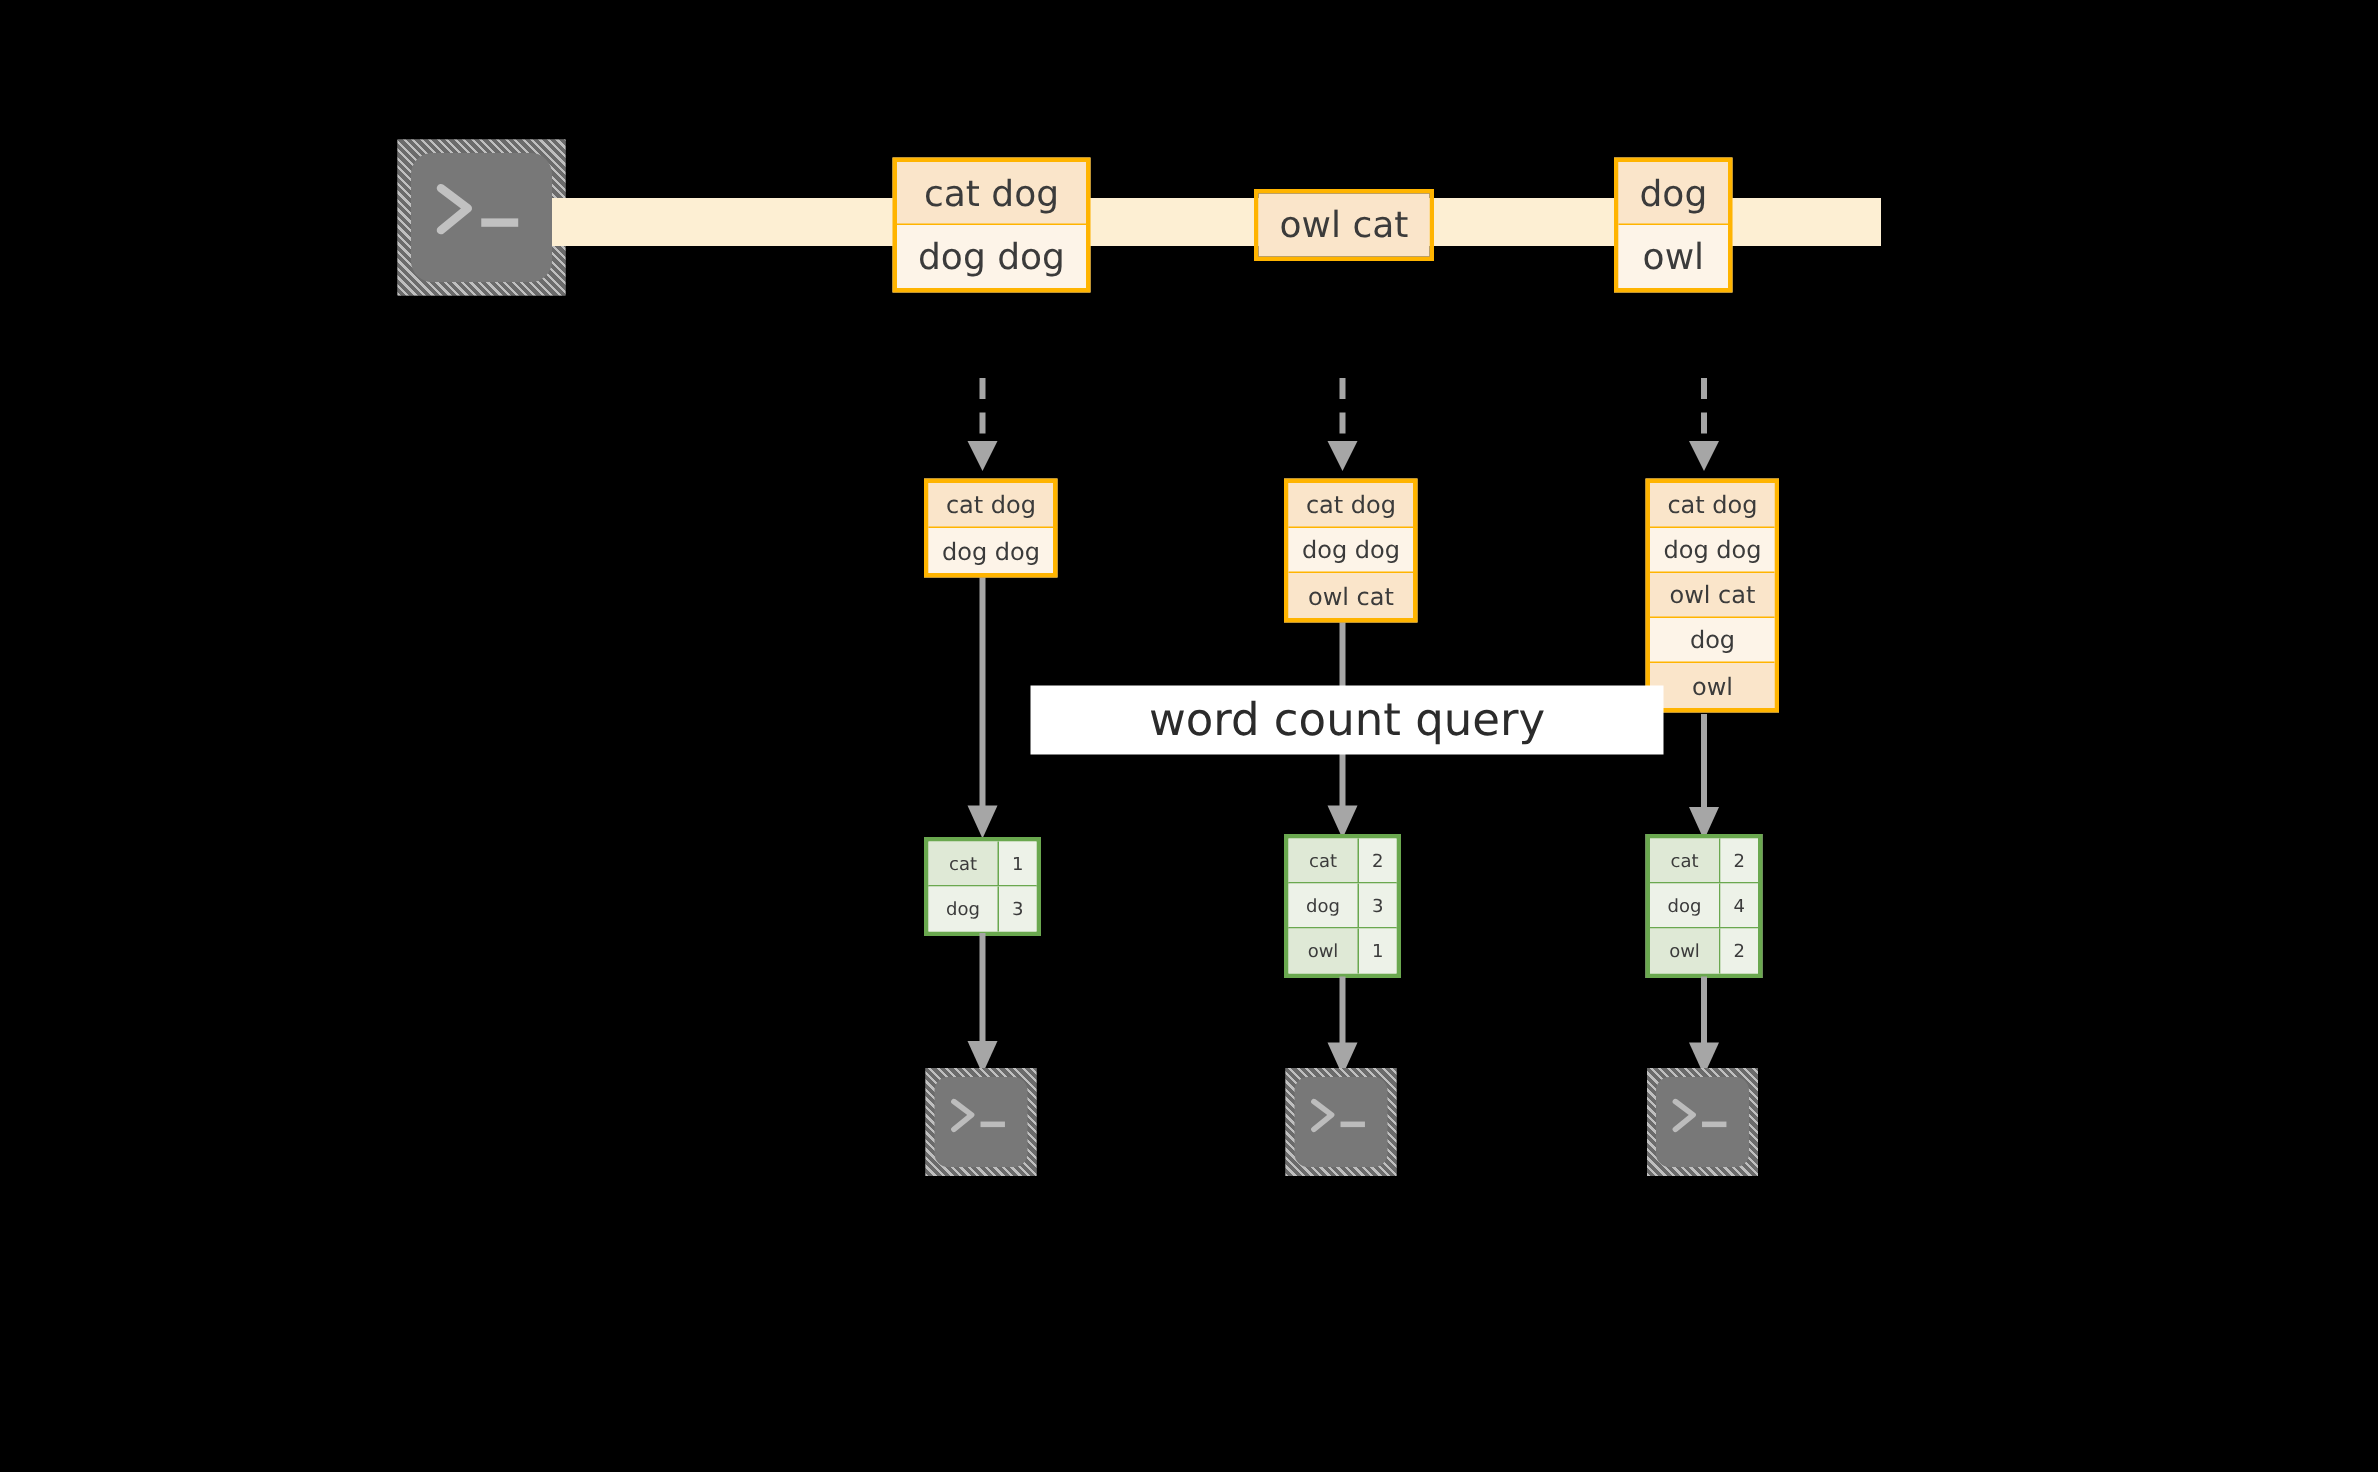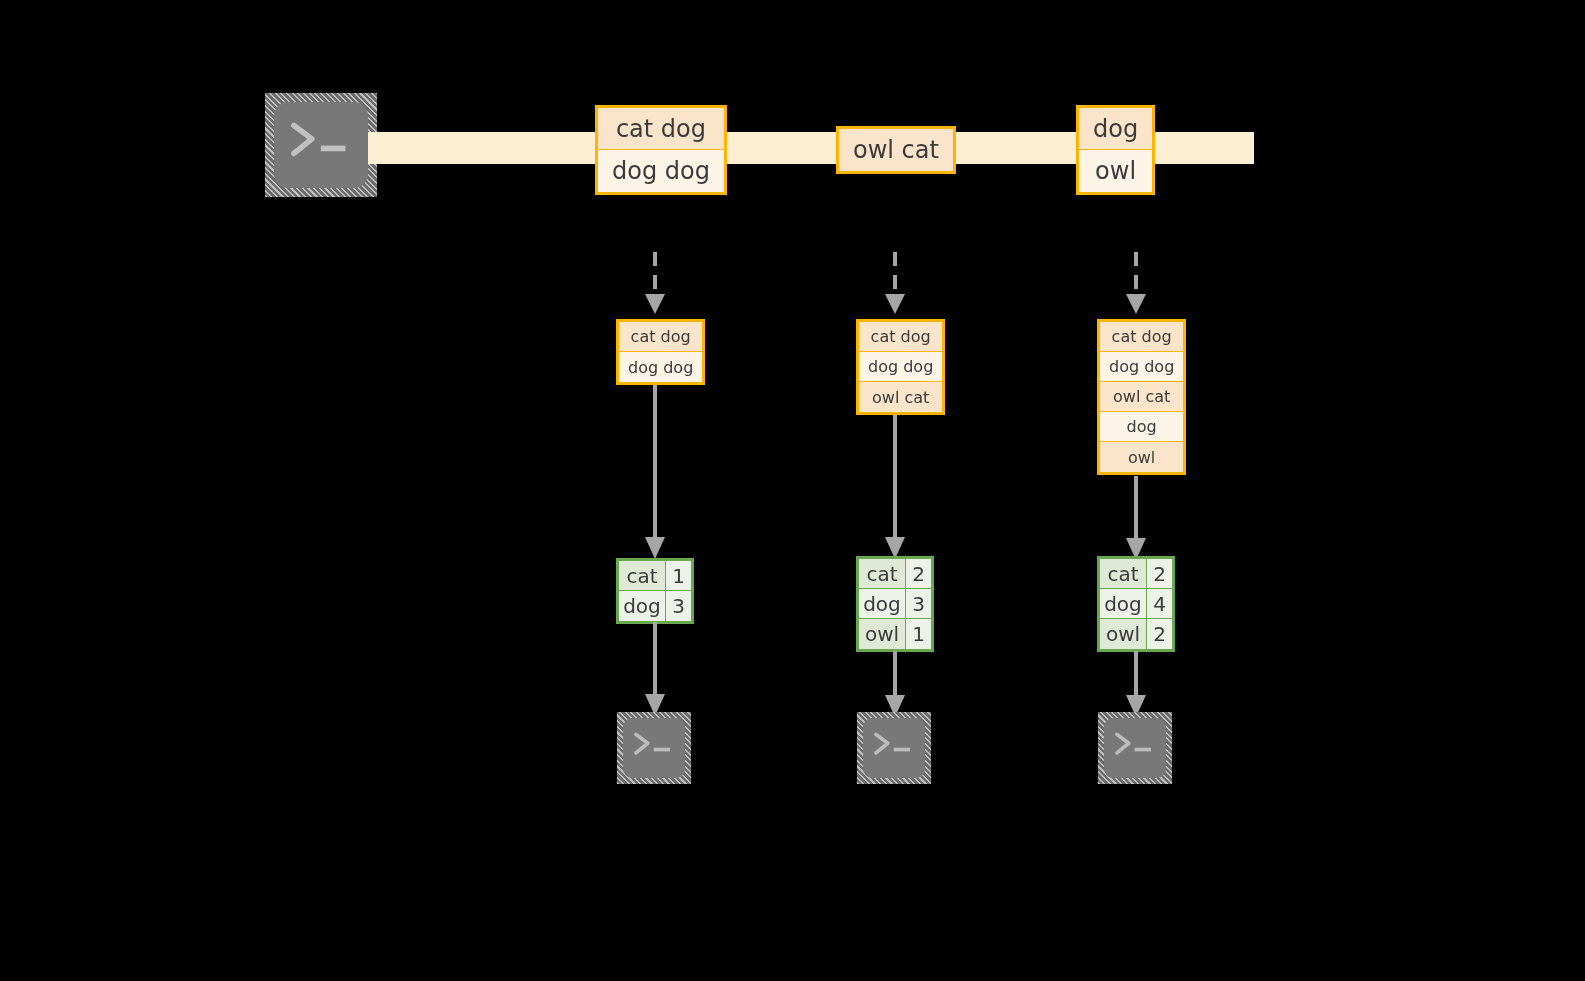--- a/index.html
+++ b/index.html
@@ -107,21 +107,21 @@
     box-sizing: border-box;
     border-bottom: 1.5px solid #6aa84f;
     height: 30px;
   }
   .res-row:last-child { border-bottom: none; }
   .res-key, .res-val {
     box-sizing: border-box;
     display: flex;
     align-items: center;
     justify-content: center;
-    font-size: 20px;
+    font-size: 12px;
     color: #3b3b3b;
   }
   .res-key {
     width: 47px;
     background: #dfe9d6;
     border-right: 1.5px solid #6aa84f;
   }
   .res-val {
     width: 25px;
     background: #edf2e8;
@@ -232,20 +232,23 @@
   </div>
 
   <div class="evt-stack mini" style="left:1097px; top:319px;">
     <div class="evt-row shade-a">cat dog</div>
     <div class="evt-row shade-b">dog dog</div>
     <div class="evt-row shade-a">owl cat</div>
     <div class="evt-row shade-b">dog</div>
     <div class="evt-row shade-a">owl</div>
   </div>
 
+  <div class="label-band" style="left:687px; top:457px; width:422px; height:46px;">
+    <span>word count query</span>
+  </div>
 
   <div class="res-table" style="left:616px; top:558px;">
     <div class="res-row">
       <div class="res-key">cat</div>
       <div class="res-val">1</div>
     </div>
     <div class="res-row alt">
       <div class="res-key">dog</div>
       <div class="res-val">3</div>
     </div>

